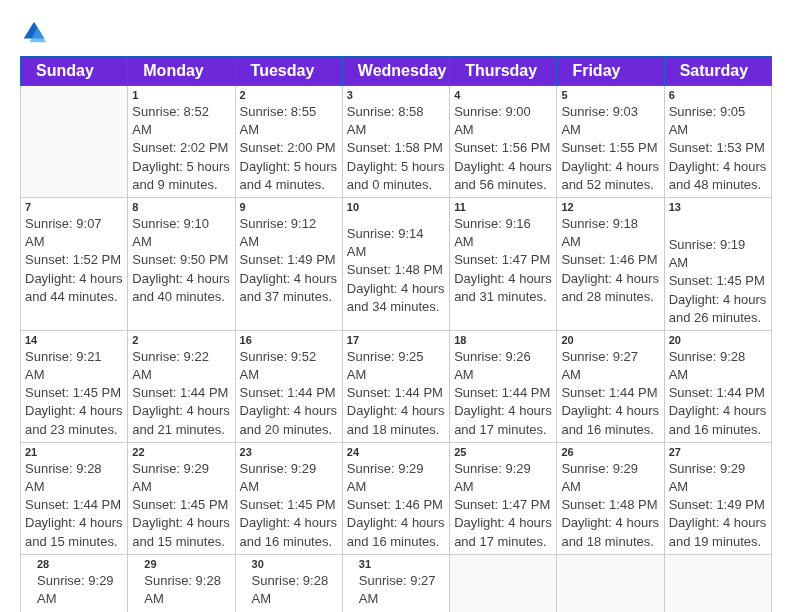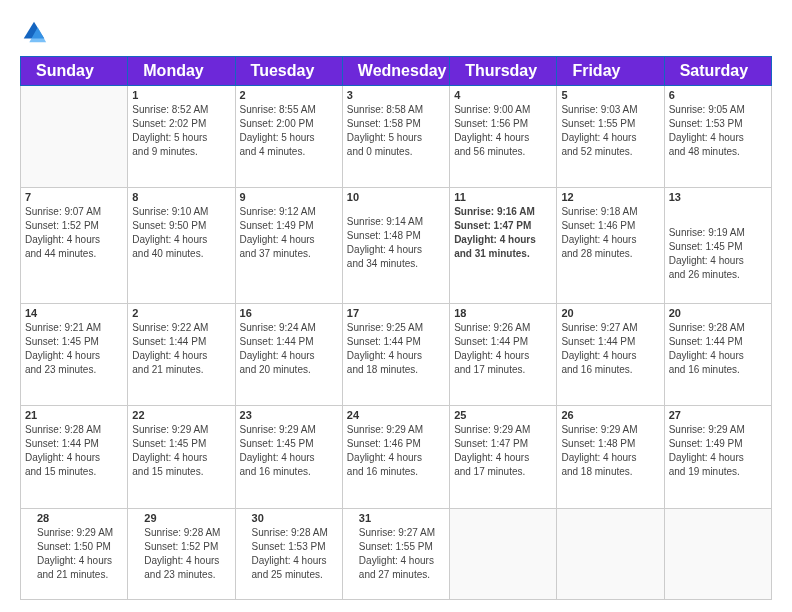--- a/index.html
+++ b/index.html
@@ -85,21 +85,21 @@
       height: 86px;
     }
     .day-num {
       font-size: 11px;
       font-weight: bold;
       color: #333;
       margin-bottom: 2px;
       display: block;
     }
     .day-info {
-      font-size: 10px;
+      font-size: 13px;
       color: #444;
       line-height: 1.4;
     }
     .empty-cell {
       background: #f9f9f9;
     }
     .last-row td {
       height: 70px;
       padding-left: 16px;
     }
@@ -207,21 +207,21 @@
           </td>
           <td>
             <span class="day-num">10</span>
             <div class="day-info" style="white-space: pre-line; margin-top: 12px;">Sunrise: 9:14 AM
 Sunset: 1:48 PM
 Daylight: 4 hours
 and 34 minutes.</div>
           </td>
           <td>
             <span class="day-num">11</span>
-            <div class="day-info" style="white-space: pre-line; font-weight: bold;">Sunrise: 9:16 AM
+            <div class="day-info" style="white-space: pre-line;">Sunrise: 9:16 AM
 Sunset: 1:47 PM
 Daylight: 4 hours
 and 31 minutes.</div>
           </td>
           <td>
             <span class="day-num">12</span>
             <div class="day-info" style="white-space: pre-line;">Sunrise: 9:18 AM
 Sunset: 1:46 PM
 Daylight: 4 hours
 and 28 minutes.</div>
@@ -244,21 +244,21 @@
           </td>
           <td>
             <span class="day-num">2</span>
             <div class="day-info" style="white-space: pre-line;">Sunrise: 9:22 AM
 Sunset: 1:44 PM
 Daylight: 4 hours
 and 21 minutes.</div>
           </td>
           <td>
             <span class="day-num">16</span>
-            <div class="day-info" style="white-space: pre-line;">Sunrise: 9:24 AM
+            <div class="day-info" style="white-space: pre-line;">Sunrise: 9:52 AM
 Sunset: 1:44 PM
 Daylight: 4 hours
 and 20 minutes.</div>
           </td>
           <td>
             <span class="day-num">17</span>
             <div class="day-info" style="white-space: pre-line;">Sunrise: 9:25 AM
 Sunset: 1:44 PM
 Daylight: 4 hours
 and 18 minutes.</div>

